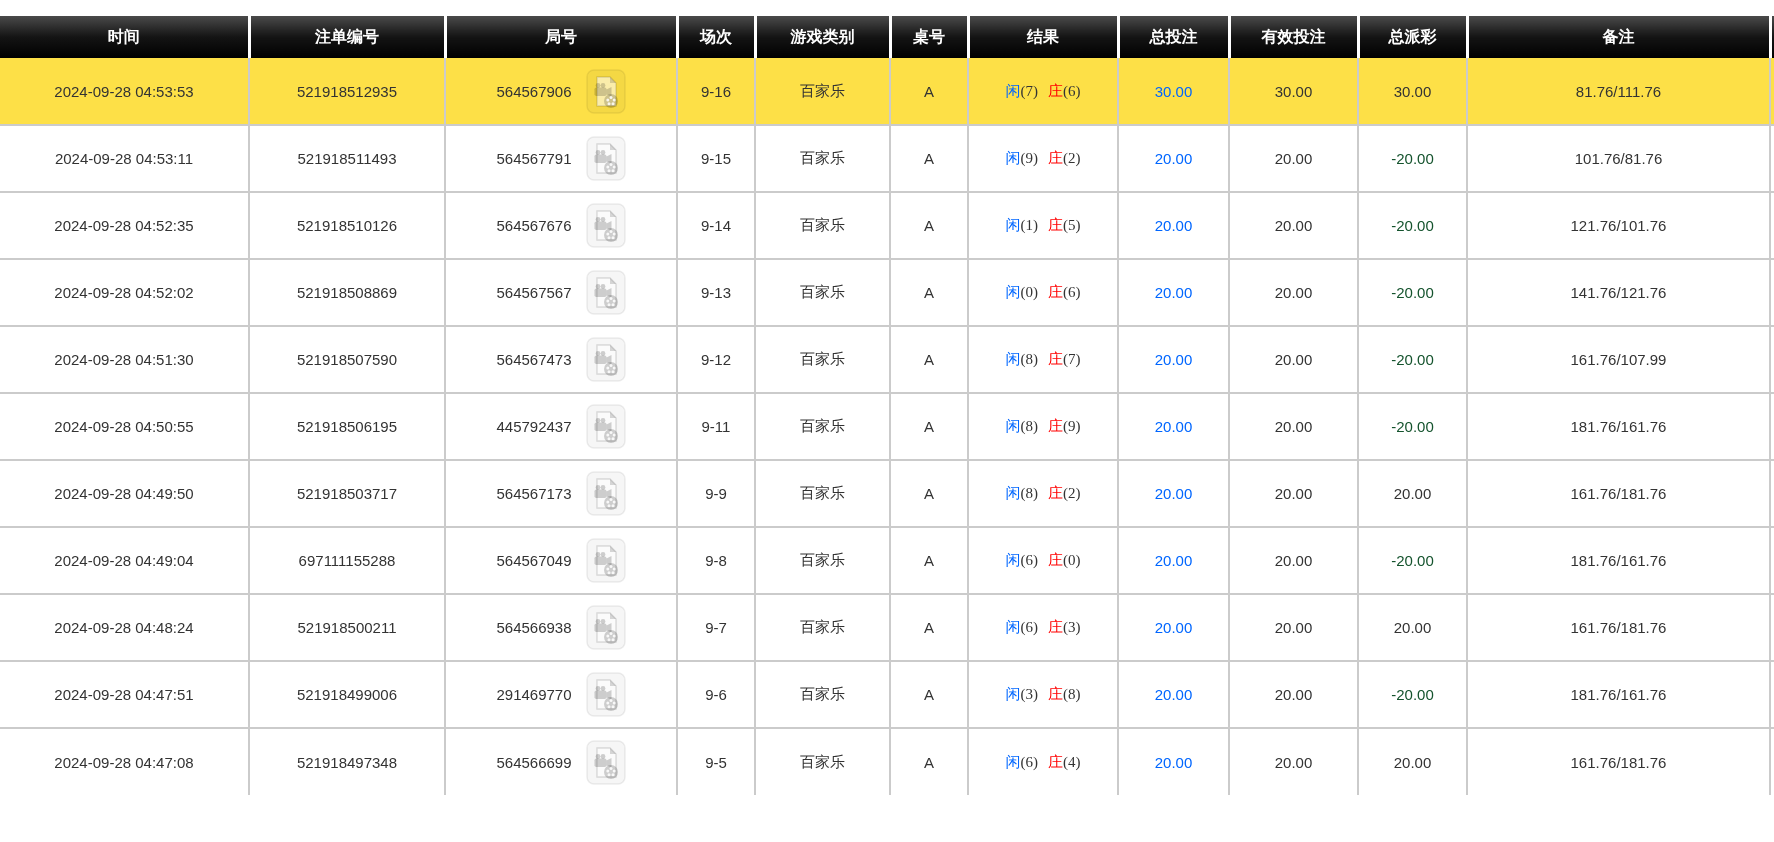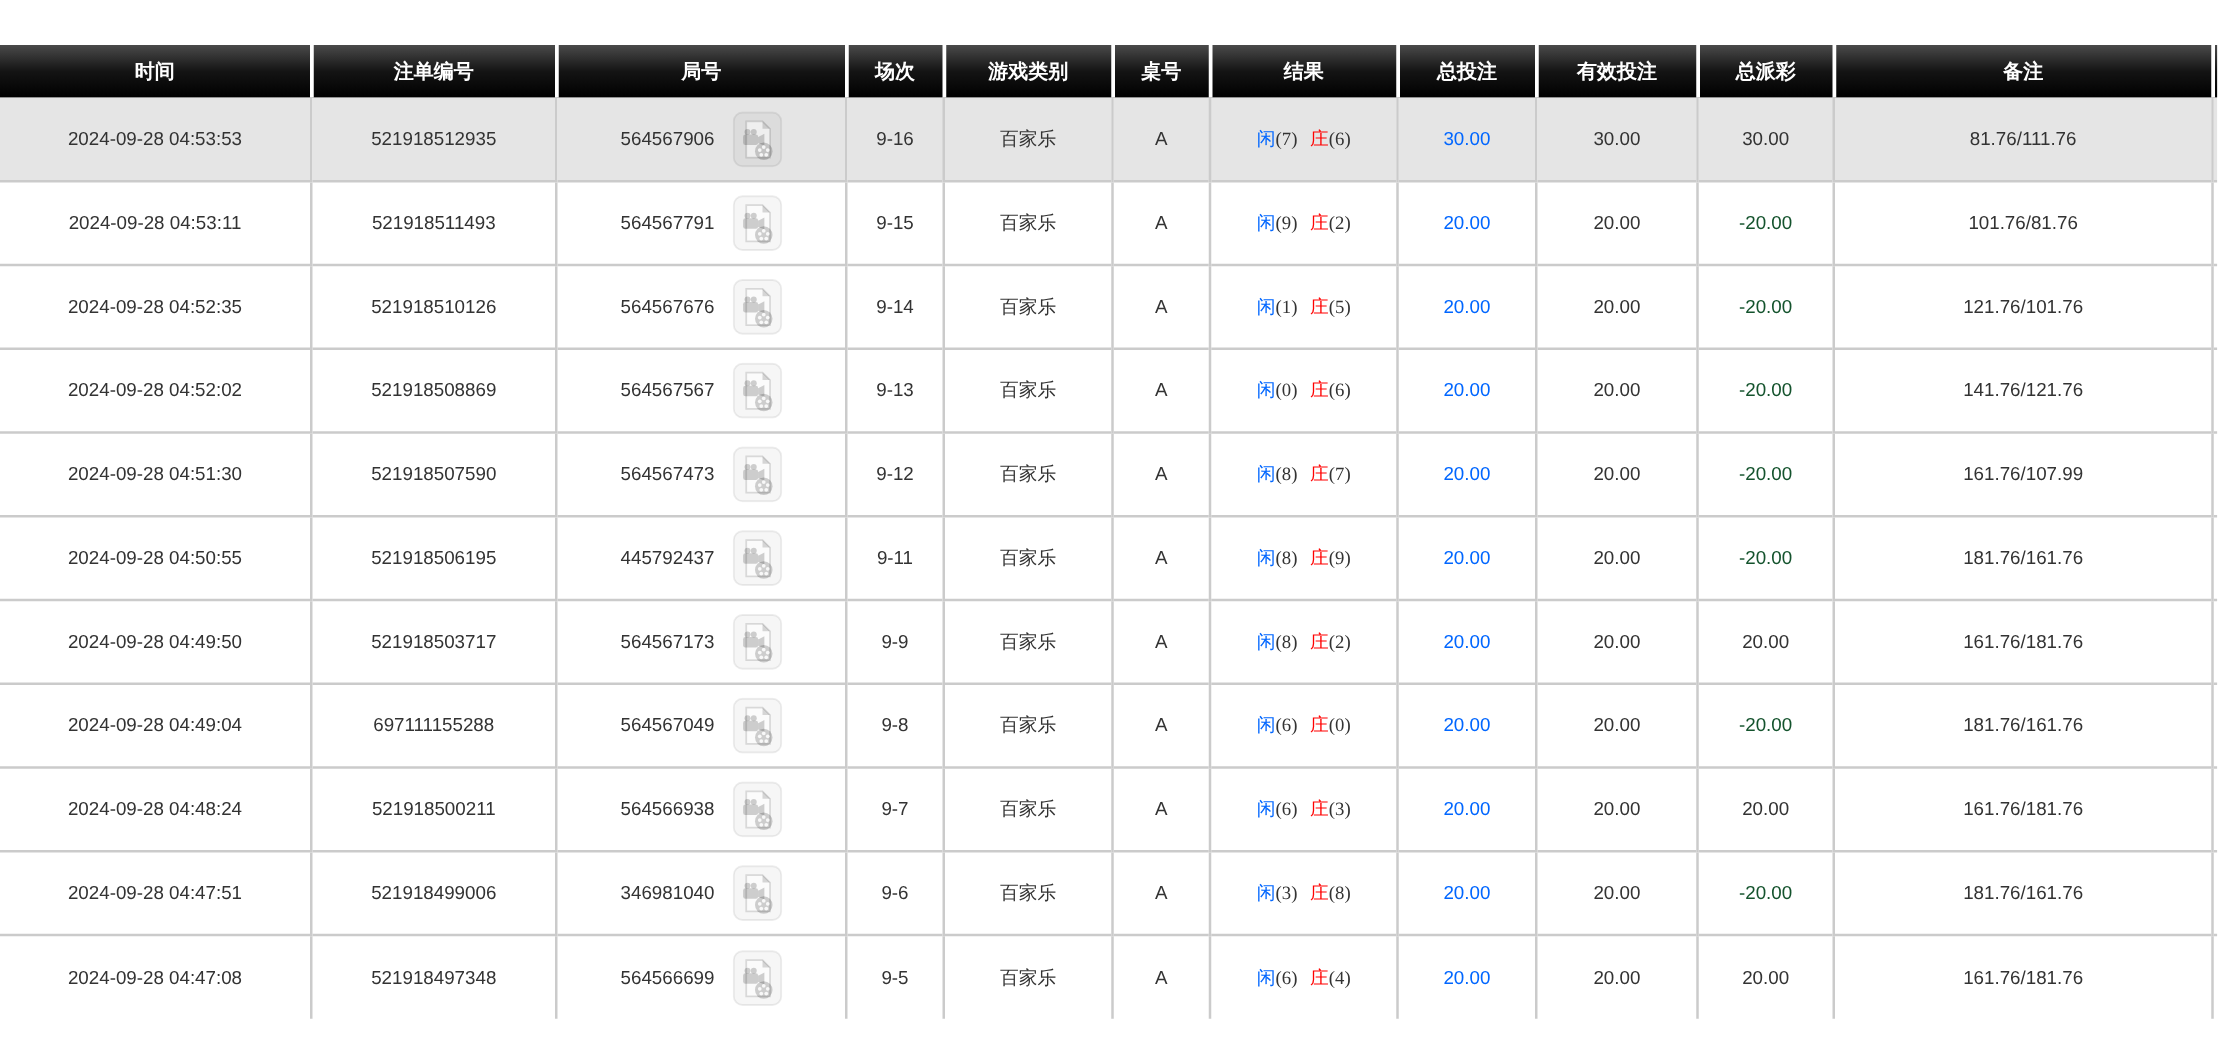--- a/index.html
+++ b/index.html
@@ -1,18 +1,18 @@
 <!DOCTYPE html>
 <html><head>
 <meta charset="utf-8">
 <style>
   * { box-sizing: border-box; }
   html, body { margin: 0; padding: 0; background: #fff; }
   body { font-family: "Liberation Sans", "DejaVu Sans", sans-serif; }
-  .page { width: 1774px; height: 842px; padding-top: 36px; overflow: hidden; background: #fff; }
+  .page { width: 1774px; height: 842px; padding-top: 16px; overflow: hidden; background: #fff; }
 
   table.records { border-collapse: collapse; table-layout: fixed; width: 1774px; }
 
   thead th {
     height: 42px;
     background: linear-gradient(180deg, #4a4a4a 0%, #141414 50%, #000 100%);
     color: #fff; font-size: 16px; font-weight: bold;
     text-align: center; vertical-align: middle;
     border-right: 3px solid #ffffff;
     padding: 0;
@@ -25,21 +25,21 @@
     color: #333; font-size: 15px;
     text-align: center; vertical-align: middle;
     border-top: 2px solid #cbcbcb;
     border-right: 2px solid #cbcbcb;
     padding: 0 4px;
     white-space: nowrap; overflow: hidden;
   }
   tbody td:last-child { border-right: none; }
   tbody tr:first-child td { border-top: none; }
 
-  tr.highlight td { background: #e5e5e5; }
+  tr.highlight td { background: #fde047; }
 
   .blue { color: #0066ff; }
   .red  { color: #ff0000; }
   .c-totalbet { color: #0066ff; }
   .c-payout.neg { color: #14532d; }
   .score { color: #333; }
   .result-part { margin: 0 3px; font-family: Liberation Serif, serif; }
 
   .round-wrap { display: inline-flex; align-items: center; gap: 14px; }
   .video-btn {
@@ -434,21 +434,21 @@
     <td class="c-validbet">20.00</td>
     <td class="c-payout">20.00</td>
     <td class="c-remark">161.76/181.76</td>
     <td class="c-sliver"></td>
   </tr>
         <tr>
     <td class="c-time">2024-09-28 04:47:51</td>
     <td class="c-betid">521918499006</td>
     <td class="c-round">
       <span class="round-wrap">
-        <span class="round-no">346981040</span>
+        <span class="round-no">291469770</span>
         <span class="video-btn">
           <svg width="40" height="45" viewBox="0 0 40 45" xmlns="http://www.w3.org/2000/svg">
             <rect x="1" y="1" width="38" height="43" rx="7" fill="rgba(0,0,0,0.035)" stroke="rgba(0,0,0,0.07)" stroke-width="1.5"></rect>
             <path d="M11 8 h13 l6 6 v23 h-19 z" fill="rgba(255,255,255,0.55)" stroke="rgba(0,0,0,0.13)" stroke-width="1.4"></path>
             <path d="M24 8 l6 6 h-6 z" fill="rgba(0,0,0,0.15)"></path>
             <circle cx="12" cy="16.5" r="2.4" fill="rgba(0,0,0,0.18)"></circle>
             <circle cx="17" cy="16.5" r="2.4" fill="rgba(0,0,0,0.18)"></circle>
             <rect x="8.5" y="18.5" width="12" height="8.5" rx="1.8" fill="rgba(0,0,0,0.18)"></rect>
             <path d="M20.5 20.5 L25.5 18 v9.5 L20.5 25.5 z" fill="rgba(0,0,0,0.18)"></path>
             <circle cx="25" cy="32" r="7" fill="rgba(0,0,0,0.18)"></circle>

